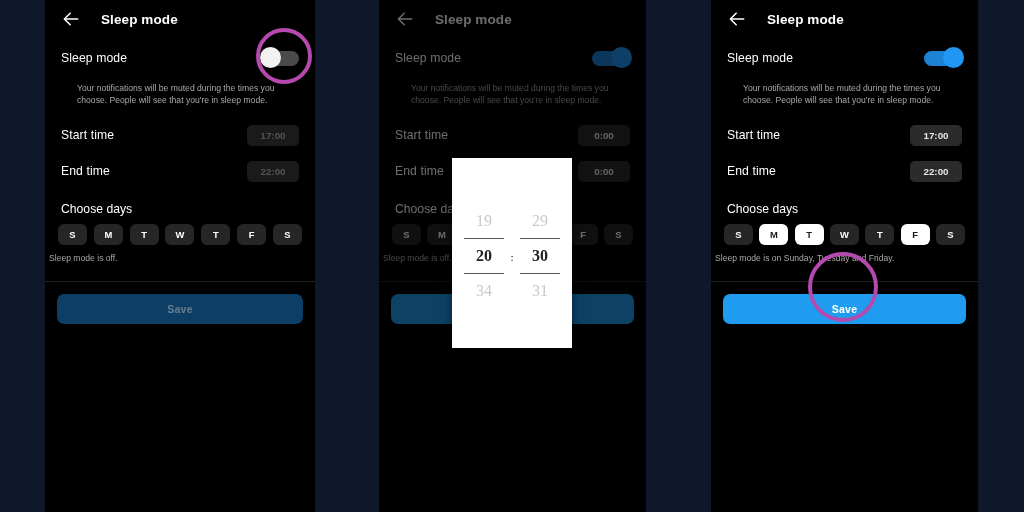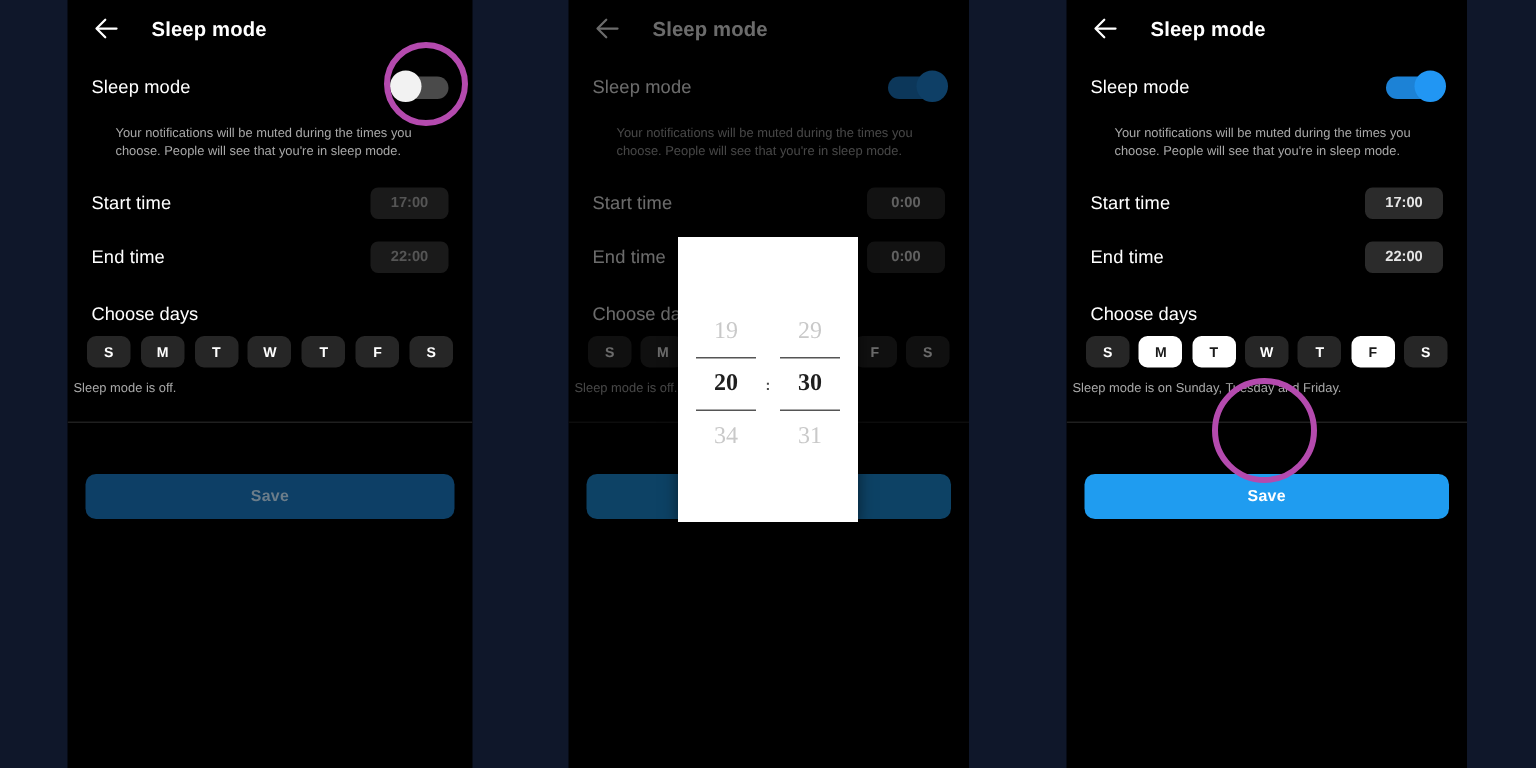--- a/index.html
+++ b/index.html
@@ -161,21 +161,20 @@
   .save-wrap { padding: 12px 12px 0 12px; }
   .save-btn {
     height: 30px;
     border-radius: 7px;
     display: flex;
     align-items: center;
     justify-content: center;
     font-size: 10.6px;
     font-weight: bold;
     letter-spacing: .2px;
-    margin-top: 22px;
   }
   .save-btn.disabled { background: #0d3f66; color: #6b7d8a; }
   .save-btn.enabled  { background: #1f9cf0; color: #ffffff; }
 
   
   .ring {
     position: absolute;
     border-radius: 50%;
     border: 4px solid #b44aae;
     box-sizing: border-box;

